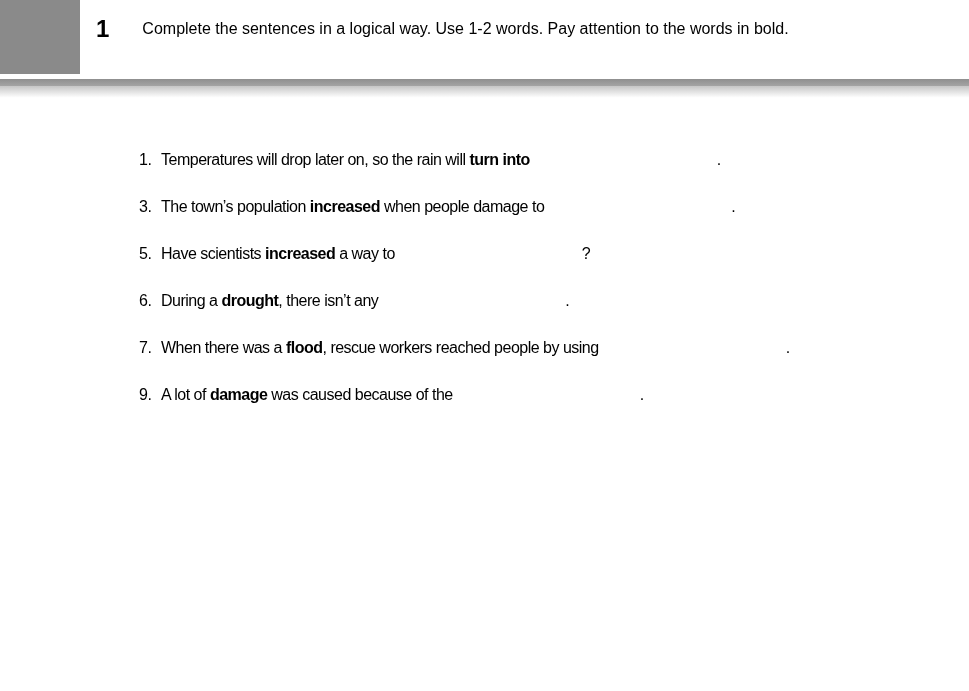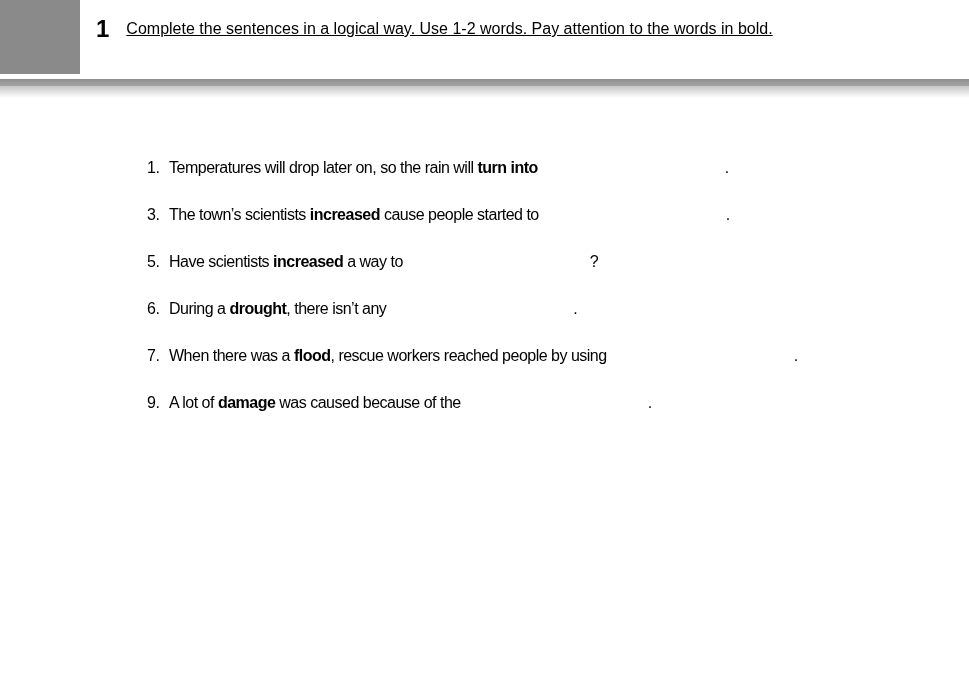--- a/index.html
+++ b/index.html
@@ -31,24 +31,23 @@
     left: 96px;
     display: flex;
     align-items: flex-start;
   }
   .exercise-number {
     font-size: 24px;
     font-weight: bold;
     line-height: 26px;
   }
   .instructions {
-    margin: 2px 0 0 17px;
+    margin: 2px 0 0 33px;
     font-size: 16px;
     line-height: 21px;
-    text-decoration: underline;
   }
   .instructions div {
     white-space: pre;
   }
 
   
   .divider-bar {
     position: absolute;
     top: 79px;
     left: 0;
@@ -63,21 +62,21 @@
     width: 100%;
     height: 13px;
     background: linear-gradient(180deg, #c6c6c6 0%, #ffffff 90%);
   }
 
   
   .sentences {
     position: absolute;
     top: 128px;
     left: 131px;
-    margin: 16px;
+    margin: 8px;
     padding: 0;
     list-style: none;
     font-size: 16px;
     letter-spacing: -0.5px;
   }
   .sentence-row {
     height: 47px;
     line-height: 47px;
     white-space: pre;
   }
@@ -117,21 +116,21 @@
 </header>
 
 <div class="divider-bar"></div>
 <div class="divider-shadow"></div>
 
 <main>
   <ol class="sentences" id="sentence-list">
   <li class="sentence-row"><span class="sentence-number">1.</span><span>Temperatures will drop later on, so the rain will </span><span class="bold-word">turn into</span><span></span><input type="text" class="answer-input" placeholder="" aria-label="answer 1." style=""><span>.</span></li>
 
 
-  <li class="sentence-row"><span class="sentence-number">3.</span><span>The town’s scientists </span><span class="bold-word">increased</span><span> cause people started to</span><input type="text" class="answer-input" placeholder="" aria-label="answer 3." style=""><span>.</span></li>
+  <li class="sentence-row"><span class="sentence-number">3.</span><span>The town’s population </span><span class="bold-word">increased</span><span> when people damage to</span><input type="text" class="answer-input" placeholder="" aria-label="answer 3." style=""><span>.</span></li>
 
 
   <li class="sentence-row"><span class="sentence-number">5.</span><span>Have scientists </span><span class="bold-word">increased</span><span> a way to</span><input type="text" class="answer-input" placeholder="" aria-label="answer 5." style=""><span>?</span></li>
 
   <li class="sentence-row"><span class="sentence-number">6.</span><span>During a </span><span class="bold-word">drought</span><span>, there isn’t any</span><input type="text" class="answer-input" placeholder="" aria-label="answer 6." style=""><span>.</span></li>
 
   <li class="sentence-row"><span class="sentence-number">7.</span><span>When there was a </span><span class="bold-word">flood</span><span>, rescue workers reached people by using</span><input type="text" class="answer-input" placeholder="" aria-label="answer 7." style=""><span>.</span></li>
 
 
   <li class="sentence-row"><span class="sentence-number">9.</span><span>A lot of </span><span class="bold-word">damage</span><span> was caused because of the</span><input type="text" class="answer-input" placeholder="" aria-label="answer 9." style=""><span>.</span></li>

